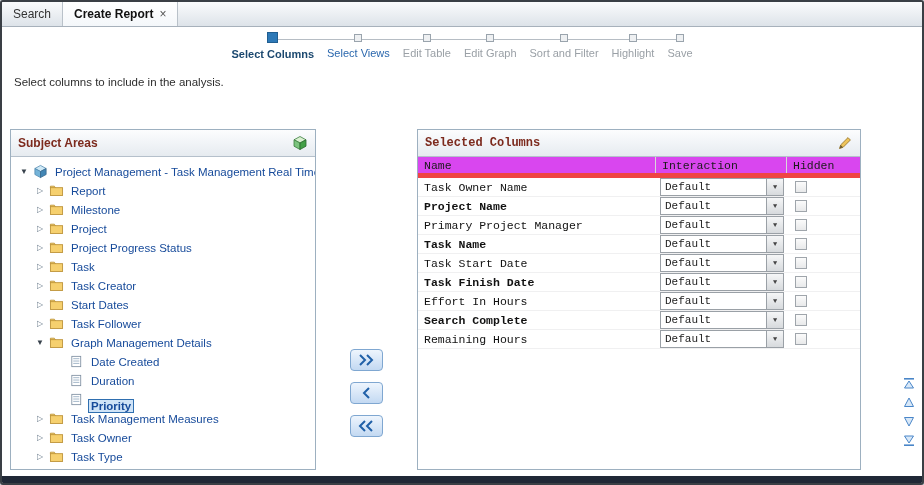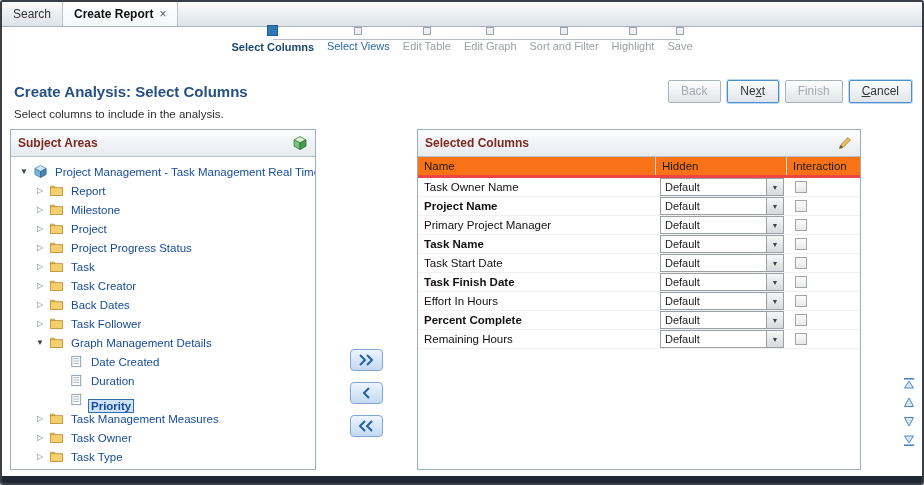--- a/index.html
+++ b/index.html
@@ -7,21 +7,21 @@
   .window{position:relative;width:924px;height:485px;border:2px solid #3a3f45;border-radius:3px;
           background:#fff;font-family:"Liberation Sans",sans-serif;overflow:hidden;}
 
   
   .tabbar{height:25px;background:linear-gradient(#fafbfc,#dde3e9);border-bottom:1px solid #a7b1bb;display:flex;}
   .tab{display:flex;align-items:center;padding:0 11px;font-size:12px;color:#333;border-right:1px solid #b9c1c9;cursor:default;}
   .tab.active{background:linear-gradient(#ffffff,#f4f7fa);font-weight:bold;color:#111;}
   .tab .close{margin-left:6px;font-weight:normal;color:#555;font-size:12px;}
 
   
-  .train{position:relative;height:47px;display:flex;justify-content:center;align-items:flex-start;gap:13px;background:#fff;}
+  .train{position:relative;height:47px;display:flex;justify-content:center;align-items:flex-start;gap:13px;padding-top:7px;background:#fff;}
   .train-line{position:absolute;top:12px;height:1px;background:#b6bdc4;z-index:0;}
   .step{position:relative;z-index:1;display:flex;flex-direction:column;align-items:center;gap:5px;cursor:default;}
   .marker{width:8px;height:8px;background:#eef0f2;border:1px solid #9aa4ad;}
   .step.current .marker{width:11px;height:11px;background:#2d79b7;border-color:#205e91;margin-top:-2px;}
   .step-label{font-size:11px;white-space:nowrap;}
   .step.current .step-label{color:#1b486f;font-weight:bold;}
   .step.available .step-label{color:#2a67ad;}
   .step.disabled .step-label{color:#9aa0a6;}
 
   
@@ -31,21 +31,21 @@
   .btn{min-width:52px;height:23px;padding:0 12px;font-size:12px;color:#333;font-family:inherit;
        background:linear-gradient(#fcfdfe,#e1e5e9);border:1px solid #aab2ba;border-radius:2px;}
   .btn.focus{border-color:#4d8fcc;box-shadow:0 0 0 1px #bcd8f0;}
   .btn.disabled{color:#a6abb1;}
   .subtitle{padding:2px 0 0 12px;font-size:11.5px;color:#2e2e2e;}
 
   
   .content{position:absolute;top:127px;left:0;right:0;bottom:9px;background:#fff;}
   .panel{position:absolute;top:0;bottom:4px;border:1px solid #9db0c0;background:#fff;display:flex;flex-direction:column;}
   .panel-left{left:8px;width:306px;}
-  .panel-right{left:415px;width:444px;}
+  .panel-right{left:415px;width:444px;font-family:Liberation Mono, monospace;}
   .panel-header{flex:0 0 27px;display:flex;align-items:center;padding:0 7px;
                 background:linear-gradient(#fcfdfe,#e6ebf0);border-bottom:1px solid #b5c0cb;}
   .panel-title{font-size:12px;font-weight:bold;color:#7c2a1d;}
   .hicon{margin-left:auto;display:flex;align-items:center;cursor:pointer;}
 
   
   .tree{flex:1;overflow:hidden;padding:5px 0 0 2px;}
   .tree-row{height:19px;display:flex;align-items:center;font-size:11.5px;color:#164a9a;white-space:nowrap;cursor:default;}
   .indent{flex:none;}
   .expander{flex:none;width:14px;text-align:center;font-size:8px;color:#6c7d8d;}
@@ -55,21 +55,21 @@
   .tree-label.selected{background:#cfe3f7;border:1px solid #2f6fb0;font-weight:bold;padding:0 2px;margin-top:12px;}
 
   
   .shuttle{position:absolute;left:314px;width:100px;top:0;bottom:4px;display:flex;flex-direction:column;
            align-items:center;padding-top:220px;gap:11px;}
   .sbtn{width:33px;height:22px;border:1px solid #7fa7d1;border-radius:4px;
         background:linear-gradient(#eef5fd,#c3d9f2);display:flex;align-items:center;justify-content:center;cursor:pointer;}
 
   
   .scol-table{flex:1;display:flex;flex-direction:column;font-size:11.5px;}
-  .scol-head{display:flex;flex:0 0 21px;background:#f97316;border-bottom:3px solid #ef4444;}
+  .scol-head{display:flex;flex:0 0 21px;background:#d946ef;border-bottom:5px solid #ef4444;}
   .hcell{display:flex;align-items:center;padding:0 6px;border-right:1px solid #d8d8d8;color:#1a1a1a;}
   .hcell:nth-child(1){width:238px;}
   .hcell:nth-child(2){width:131px;}
   .hcell:nth-child(3){flex:1;border-right:none;}
   .scol-row{display:flex;flex:0 0 21px;align-items:center;border-bottom:1px solid #f0f0f1;}
   .cell{display:flex;align-items:center;height:100%;}
   .cell-name{width:238px;padding:0 6px;color:#111;}
   .scol-row:nth-child(even) .cell-name{font-weight:bold;}
   .cell-inter{width:131px;padding:0 3px;justify-content:flex-end;}
   .combo{display:flex;width:124px;height:18px;border:1px solid #9aa0a6;background:#fff;cursor:pointer;}
@@ -125,29 +125,20 @@
       <div class="step disabled">
         <div class="marker"></div>
         <div class="step-label">Highlight</div>
       </div>
       <div class="step disabled">
         <div class="marker"></div>
         <div class="step-label">Save</div>
       </div>
     </div>
 
-  <div class="titlebar">
-    <div class="page-title">Create Analysis: Select Columns</div>
-    <div class="actions" id="actions">
-        <button class="btn disabled">Back</button>
-        <button class="btn focus">Ne<u>x</u>t</button>
-        <button class="btn disabled">Finish</button>
-        <button class="btn focus"><u>C</u>ancel</button>
-      </div>
-  </div>
   <div class="subtitle">Select columns to include in the analysis.</div>
 
   <div class="content">
 
     <div class="panel panel-left">
       <div class="panel-header">
         <span class="panel-title">Subject Areas</span>
         <span class="hicon">
           <svg width="16" height="16" viewBox="0 0 16 16">
             <path d="M8 1.5 14 4.8 8 8 2 4.8Z" fill="#d9f0d0" stroke="#3b7d3e" stroke-width="0.8"></path>
@@ -237,21 +228,21 @@
           </div>
           <div class="tree-row">
             <span class="indent" style="width: 20px;"></span>
             <span class="expander">▷</span>
             <span class="nodeicon">
               <svg width="15" height="15" viewBox="0 0 16 16">
                 <path d="M1.5 5.5V3.4h4.2l1.2 1.7" fill="#f7d977" stroke="#ba8f33" stroke-width="0.9"></path>
                 <rect x="1.5" y="5" width="13" height="8.4" fill="#f6d06e" stroke="#ba8f33" stroke-width="0.9"></rect>
               </svg>
             </span>
-            <span class="tree-label">Back Dates</span>
+            <span class="tree-label">Start Dates</span>
           </div>
           <div class="tree-row">
             <span class="indent" style="width: 20px;"></span>
             <span class="expander">▷</span>
             <span class="nodeicon">
               <svg width="15" height="15" viewBox="0 0 16 16">
                 <path d="M1.5 5.5V3.4h4.2l1.2 1.7" fill="#f7d977" stroke="#ba8f33" stroke-width="0.9"></path>
                 <rect x="1.5" y="5" width="13" height="8.4" fill="#f6d06e" stroke="#ba8f33" stroke-width="0.9"></rect>
               </svg>
             </span>
@@ -366,22 +357,22 @@
         <span class="hicon">
           <svg width="16" height="16" viewBox="0 0 16 16">
             <path d="M2.5 13.5l1.2-3.6 7.3-7.3 2.4 2.4-7.3 7.3z" fill="#eec45a" stroke="#9a7930" stroke-width="0.9"></path>
             <path d="M2.5 13.5l1.2-3.6 2.4 2.4z" fill="#6b5a33"></path>
           </svg>
         </span>
       </div>
       <div class="scol-table">
         <div class="scol-head" id="scol-head">
             <div class="hcell">Name</div>
+            <div class="hcell">Interaction</div>
             <div class="hcell">Hidden</div>
-            <div class="hcell">Interaction</div>
           </div>
         <div id="scol-body">
             <div class="scol-row">
               <div class="cell cell-name">Task Owner Name</div>
               <div class="cell cell-inter">
                 <div class="combo">
                   <div class="combo-val">Default</div>
                   <div class="combo-btn">▼</div>
                 </div>
               </div>
@@ -455,21 +446,21 @@
                 <div class="combo">
                   <div class="combo-val">Default</div>
                   <div class="combo-btn">▼</div>
                 </div>
               </div>
               <div class="cell cell-hidden">
                 <div class="checkbox"></div>
               </div>
             </div>
             <div class="scol-row">
-              <div class="cell cell-name">Percent Complete</div>
+              <div class="cell cell-name">Search Complete</div>
               <div class="cell cell-inter">
                 <div class="combo">
                   <div class="combo-val">Default</div>
                   <div class="combo-btn">▼</div>
                 </div>
               </div>
               <div class="cell cell-hidden">
                 <div class="checkbox"></div>
               </div>
             </div>

